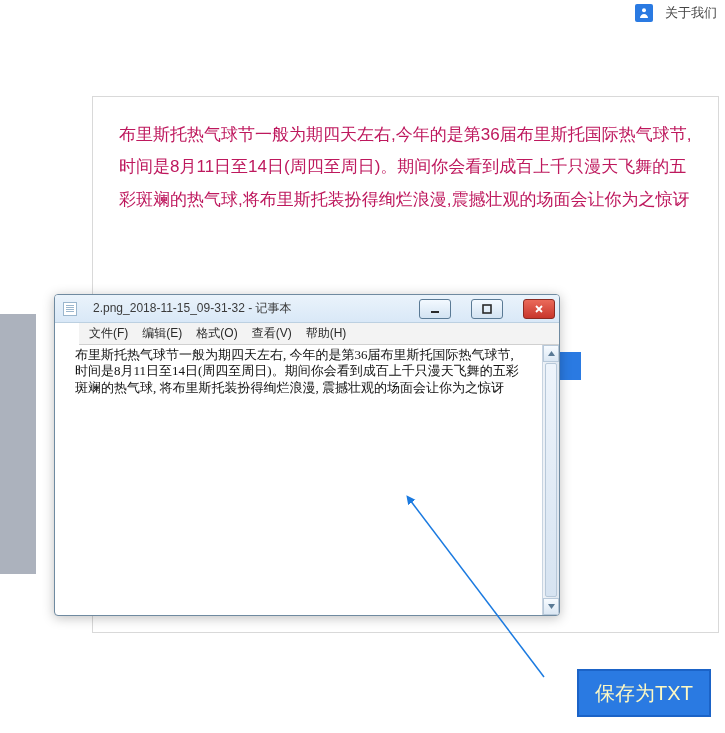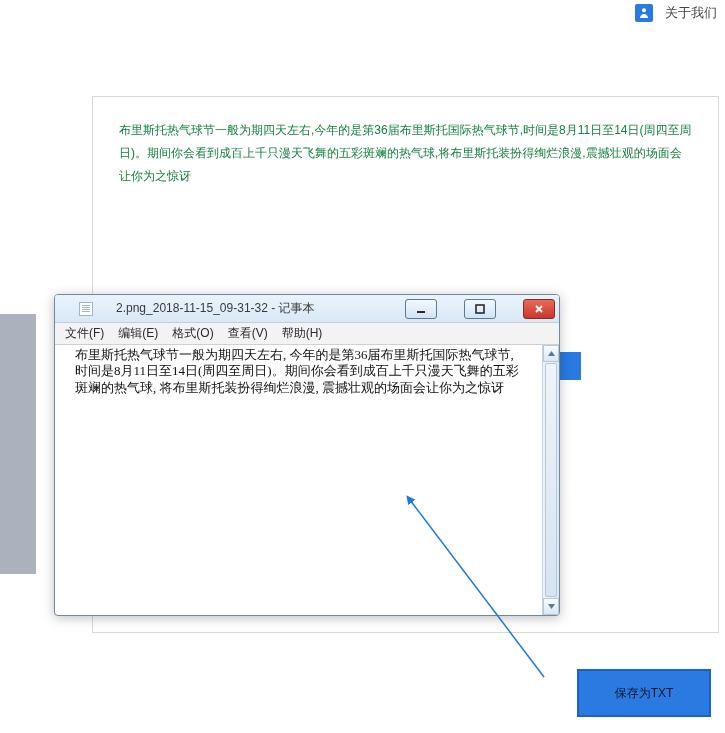--- a/index.html
+++ b/index.html
@@ -16,58 +16,58 @@
 
     
     .leftcol { position:absolute; left:-260px; top:100px; width:300px; font-size:20px; color:#7a7a7a; line-height:2.2; text-align:left; }
     .leftcol .ll { display:block; }
 
     
     .grey-slab { position:absolute; left:0; top:314px; width:36px; height:260px; background:#acb2bd; }
 
     
     .panel { position:absolute; left:92px; top:96px; right:6px; bottom:100px; border:1px solid #d9d9d9; }
-    .panel .body-text { padding:22px 26px; font-size:12px; line-height:1.9; color:#15803d; word-break:break-all; }
+    .panel .body-text { padding:22px 26px; font-size:17px; line-height:1.9; color:#be185d; word-break:break-all; }
 
     
     .blue-strip { position:absolute; left:91px; top:352px; width:490px; height:28px; background:#2a7ae2; }
 
     
     .notepad { position:absolute; left:54px; top:294px; width:506px; height:322px;
                background:#fff; border:1px solid #6f8aa0; border-radius:4px;
                box-shadow:0 0 0 1px rgba(255,255,255,.5) inset, 0 2px 12px rgba(0,0,0,.25);
                display:flex; flex-direction:column; overflow:hidden; }
 
     .np-titlebar { height:28px; background:linear-gradient(#eaf3fb,#d9e8f7);
-                   border-bottom:1px solid #bcd0e1; display:flex; align-items:center; padding:0 4px 0 24px; gap:23px; }
+                   border-bottom:1px solid #bcd0e1; display:flex; align-items:center; padding:0 4px 0 8px; gap:16px; }
     .np-icon { width:14px; height:14px; background:#fff; border:1px solid #9bb6cd; position:relative; }
     .np-icon:before { content:""; position:absolute; top:2px; left:2px; right:2px; height:1px; background:#9bb6cd; box-shadow:0 2px 0 #9bb6cd,0 4px 0 #9bb6cd,0 6px 0 #9bb6cd; }
     .np-title { font-size:12px; color:#3a3a3a; flex:0 0 auto; }
     .np-spacer { flex:1; }
     .winbtn { width:32px; height:20px; border:1px solid #5a7a95; border-radius:3px; display:inline-flex;
               align-items:center; justify-content:center; margin-left:4px;
               background:linear-gradient(#f3f9ff,#d3e3f2); cursor:pointer; }
     .winbtn svg { display:block; }
     .winbtn.close { background:linear-gradient(#ea6a5a,#c8362c); border-color:#8b2a22; }
 
-    .np-menubar { height:22px; background:#f3f3f3; border-bottom:1px solid #d0d0d0; display:flex; align-items:center; padding:0 4px; gap:2px; font-size:12px; color:#2a2a2a; }
+    .np-menubar { height:22px; background:#f3f3f3; border-bottom:1px solid #d0d0d0; display:flex; align-items:center; padding:0 4px; gap:2px; font-size:12px; color:#2a2a2a;margin-left:24px; }
     .np-menubar span { padding:2px 6px; cursor:pointer; }
 
     .np-client { flex:1; display:flex; flex-direction:row; min-height:0; }
     .np-text { flex:1; padding:2px 20px; font-size:13px; line-height:1.25; color:#111; font-family:"SimSun","NSimSun",serif; word-break:break-all; }
     .np-scroll { width:17px; background:linear-gradient(90deg,#eef2f7,#dfe7f0); border-left:1px solid #c8d4e1; position:relative; }
     .scroll-btn { height:17px; background:linear-gradient(#f7fbff,#dbe7f3); border:1px solid #b7c8d9; display:flex; align-items:center; justify-content:center; }
     .scroll-thumb { position:absolute; left:2px; right:2px; top:18px; bottom:18px; background:linear-gradient(#eef4fb,#d6e3f1); border:1px solid #b7c8d9; border-radius:2px; }
 
     
     .arrow-svg { position:absolute; left:0; top:0; width:725px; height:733px; pointer-events:none; }
 
     
     .savebtn { position:absolute; right:14px; bottom:16px; width:134px; height:48px; background:#2a7ae2;
-               border:2px solid #1b63c7; color:#0f172a; font-size:12px; display:flex; align-items:center; justify-content:center; cursor:pointer; }
+               border:2px solid #1b63c7; color:#fef9c3; font-size:20px; display:flex; align-items:center; justify-content:center; cursor:pointer; }
   </style>
 </head>
 <body>
 
 <div class="topnav">
   <div class="topnav-col">
     <div class="chip">
       <span class="chip-icon blue">
         <svg width="12" height="12" viewBox="0 0 12 12">
             <circle cx="6" cy="3.2" r="2" fill="#fff"></circle>

